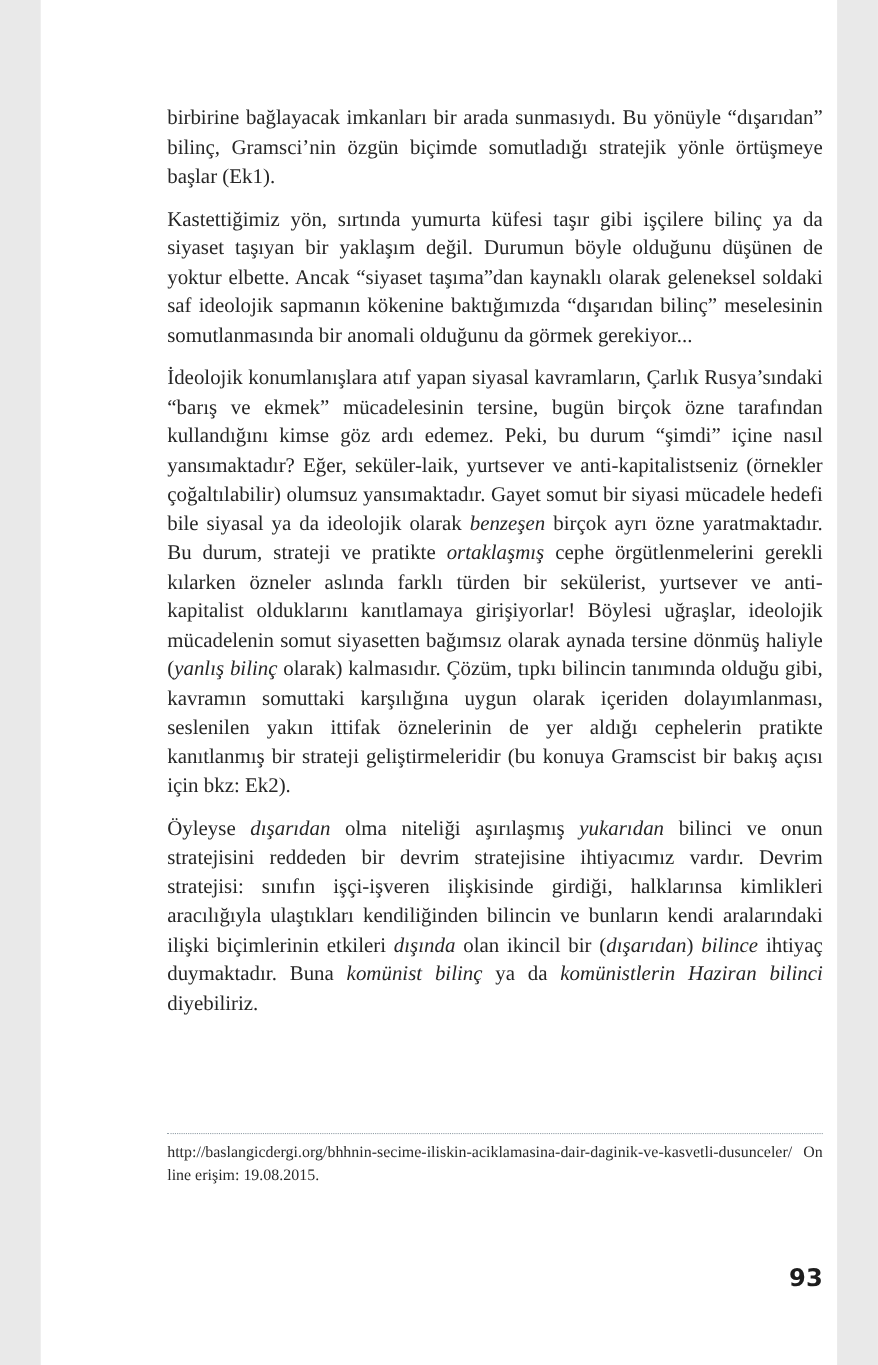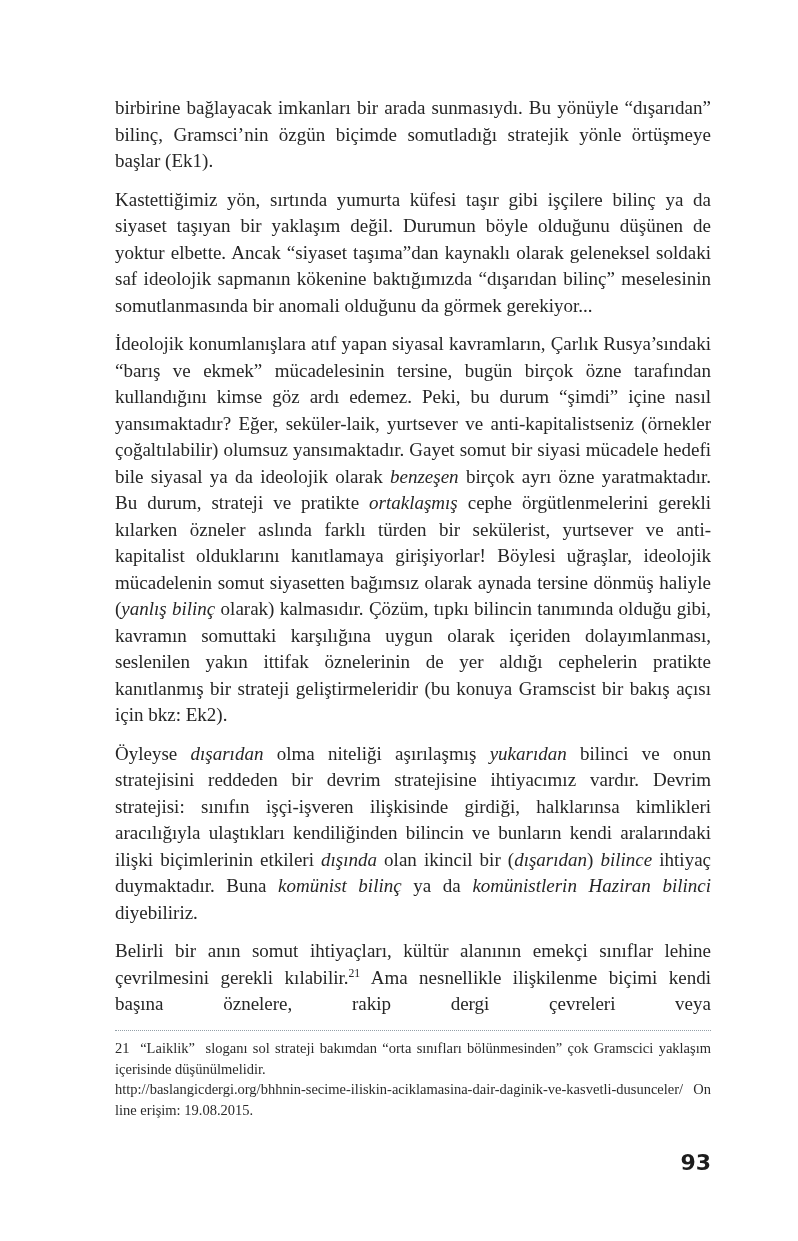--- a/index.html
+++ b/index.html
@@ -1,18 +1,18 @@
 <!DOCTYPE html>
 <html lang="tr"><head>
 <meta charset="utf-8">
 <style>
   html,body{margin:0;padding:0;background:#e9e9e9;}
   .page{
     position:relative;
-    width:798px;height:1241px;
+    width:724px;height:1241px;
     background:#ffffff;
     margin:0 auto;
     overflow:hidden;
   }
   .text-block{
     position:absolute;
     left:115px;top:95px;width:596px;
     max-height:930px;overflow:hidden;
   }
   .text-block p{
@@ -58,26 +58,24 @@
 </head>
 <body>
 
 <div class="page">
 
   <main class="text-block">
       <p><span>birbirine bağlayacak imkanları bir arada sunmasıydı. Bu yönüyle “dışarıdan” bilinç, Gramsci’nin özgün biçimde somutladığı stratejik yönle örtüşmeye başlar (Ek1).</span></p>
       <p><span>Kastettiğimiz yön, sırtında yumurta küfesi taşır gibi işçilere bilinç ya da siyaset taşıyan bir yaklaşım değil. Durumun böyle olduğunu düşünen de yoktur elbette. Ancak “siyaset taşıma”dan kaynaklı olarak geleneksel soldaki saf ideolojik sapmanın kökenine baktığımızda “dışarıdan bilinç” meselesinin somutlanmasında bir anomali olduğunu da görmek gerekiyor...</span></p>
       <p><span>İdeolojik konumlanışlara atıf yapan siyasal kavramların, Çarlık Rusya’sındaki “barış ve ekmek” mücadelesinin tersine, bugün birçok özne tarafından kullandığını kimse göz ardı edemez. Peki, bu durum “şimdi” içine nasıl yansımaktadır? Eğer, seküler-laik, yurtsever ve anti-kapitalistseniz (örnekler çoğaltılabilir) olumsuz yansımaktadır. Gayet somut bir siyasi mücadele hedefi bile siyasal ya da ideolojik olarak </span><em>benzeşen</em><span> birçok ayrı özne yaratmaktadır. Bu durum, strateji ve pratikte </span><em>ortaklaşmış</em><span> cephe örgütlenmelerini gerekli kılarken özneler aslında farklı türden bir sekülerist, yurtsever ve anti-kapitalist olduklarını kanıtlamaya girişiyorlar! Böylesi uğraşlar, ideolojik mücadelenin somut siyasetten bağımsız olarak aynada tersine dönmüş haliyle (</span><em>yanlış bilinç</em><span> olarak) kalmasıdır. Çözüm, tıpkı bilincin tanımında olduğu gibi, kavramın somuttaki karşılığına uygun olarak içeriden dolayımlanması, seslenilen yakın ittifak öznelerinin de yer aldığı cephelerin pratikte kanıtlanmış bir strateji geliştirmeleridir (bu konuya Gramscist bir bakış açısı için bkz: Ek2).</span></p>
       <p><span>Öyleyse </span><em>dışarıdan</em><span> olma niteliği aşırılaşmış </span><em>yukarıdan</em><span> bilinci ve onun stratejisini reddeden bir devrim stratejisine ihtiyacımız vardır. Devrim stratejisi: sınıfın işçi-işveren ilişkisinde girdiği, halklarınsa kimlikleri aracılığıyla ulaştıkları kendiliğinden bilincin ve bunların kendi aralarındaki ilişki biçimlerinin etkileri </span><em>dışında</em><span> olan ikincil bir (</span><em>dışarıdan</em><span>) </span><em>bilince</em><span> ihtiyaç duymaktadır. Buna </span><em>komünist bilinç</em><span> ya da </span><em>komünistlerin Haziran bilinci</em><span> diyebiliriz.</span></p>
-      <p class="justify-last"><span>Belirli bir anın somut ihtiyaçları, kültür alanının emekçi sınıflar lehine çevrilmesini gerekli kılabilir.</span><sup>21</sup><span> Ama nesnellikle ilişkilenme biçimi kendi başına öznelere, rakip dergi çevreleri veya</span></p>
     </main>
 
   <div class="footnote-area">
     <div class="footnote-separator"></div>
     <div class="footnotes">
-        <p><span>21&nbsp;&nbsp;“Laiklik”&nbsp; sloganı sol strateji bakımdan “orta sınıfları bölünmesinden” çok Gramscici yaklaşım içerisinde düşünülmelidir.</span></p>
         <p class="break-all"><span>http://baslangicdergi.org/bhhnin-secime-iliskin-aciklamasina-dair-daginik-ve-kasvetli-dusunceler/&nbsp; Online erişim: 19.08.2015.</span></p>
       </div>
   </div>
 
   <div class="page-number">93</div>
 
 </div>
 
 </body></html>

